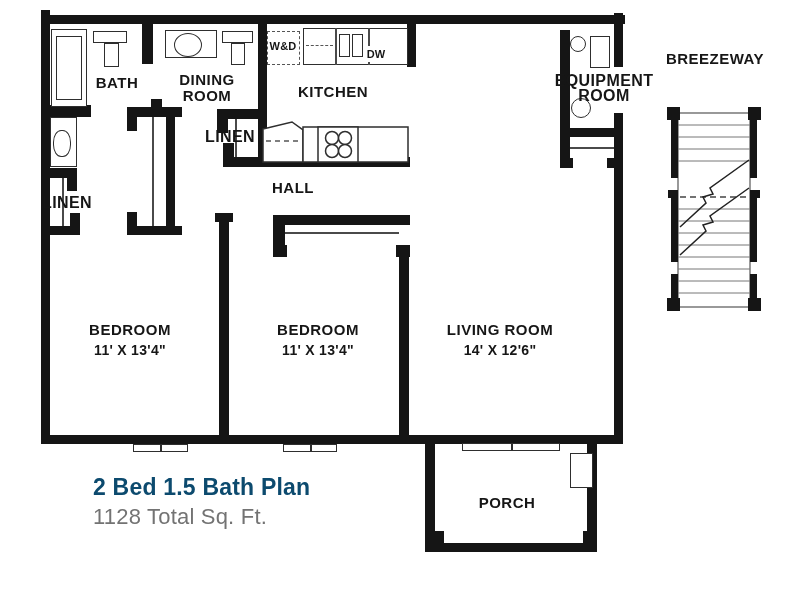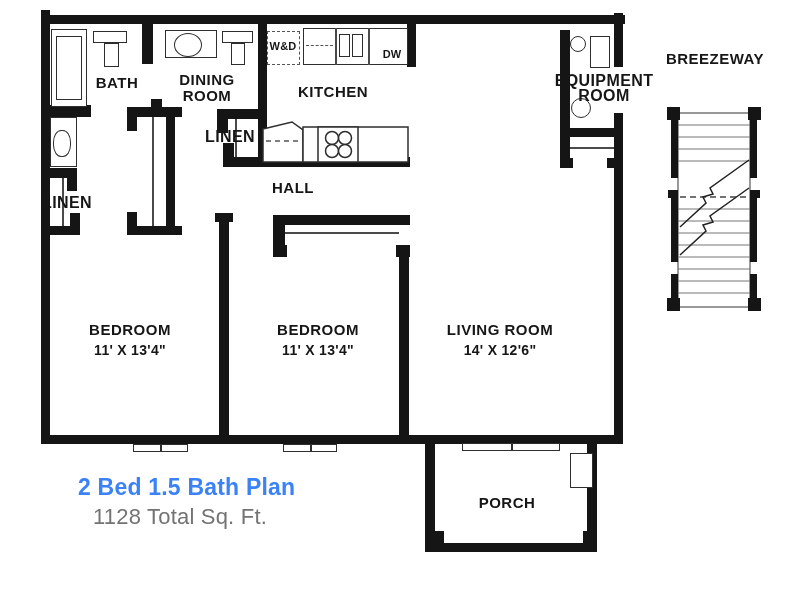--- a/index.html
+++ b/index.html
@@ -10,22 +10,22 @@
   .fd{position:absolute;border:1.5px dashed #555;background:#fff;box-sizing:border-box}
   .ln{position:absolute;background:#4a4a4a}
   .dash-h{position:absolute;border-top:1.5px dashed #555}
   .circ{border-radius:50%}
   .lbl{position:absolute;transform:translate(-50%,-50%);text-align:center;
        font-weight:bold;letter-spacing:.5px;white-space:nowrap;line-height:16px}
   .s15{font-size:15px}
   .s12{font-size:16px;letter-spacing:.4px}
   .s11{font-size:11px;letter-spacing:.2px}
   .room-dims{display:block;font-size:14px;letter-spacing:.3px;margin-top:2px}
-  .title{position:absolute;left:78px;top:474px;font-size:23px;font-weight:bold;
-         letter-spacing:.2px;color:#3b82f6}
+  .title{position:absolute;left:93px;top:474px;font-size:23px;font-weight:bold;
+         letter-spacing:.2px;color:#0c4a6e}
   .subtitle{position:absolute;left:93px;top:504px;font-size:22px;font-weight:normal;
             color:#737373;letter-spacing:.2px}
   svg{position:absolute;overflow:visible}
   .tick{position:absolute;top:0;bottom:0;width:1.5px;background:#2e2e2e}
 </style>
 </head>
 <body>
 
 <div class="plan">
 
@@ -110,21 +110,21 @@
 
   <div class="fd" style="left:267px;top:31px;width:33px;height:34px"></div>
   <div class="lbl s11" style="left:283px;top:46px">W&amp;D</div>
 
   <div class="f" style="left:303px;top:28px;width:105px;height:37px"></div>
   <div class="ln" style="left:335px;top:28px;width:1.5px;height:37px"></div>
   <div class="ln" style="left:368px;top:28px;width:1.5px;height:37px"></div>
   <div class="dash-h" style="left:306px;top:45px;width:27px"></div>
   <div class="f" style="left:339px;top:34px;width:11px;height:23px"></div>
   <div class="f" style="left:352px;top:34px;width:11px;height:23px"></div>
-  <div class="lbl s11" style="left:392px;top:54px;background:#fff;padding:0 2px">DW</div>
+  <div class="lbl s11" style="left:376px;top:54px;background:#fff;padding:0 2px">DW</div>
 
   <svg style="left:262px;top:120px" width="148" height="44" viewBox="0 0 148 44">
     <polygon points="1,9 30,2 41,10 41,42 1,42" fill="#fff" stroke="#2e2e2e" stroke-width="1.5"></polygon>
     <rect x="41" y="7" width="105" height="35" fill="#fff" stroke="#2e2e2e" stroke-width="1.5"></rect>
     <line x1="4" y1="21" x2="38" y2="21" stroke="#555" stroke-width="1.5" stroke-dasharray="5,4"></line>
     <rect x="56" y="7" width="40" height="35" fill="#fff" stroke="#2e2e2e" stroke-width="1.5"></rect>
     <circle cx="70" cy="18" r="6.5" fill="#fff" stroke="#2e2e2e" stroke-width="1.5"></circle>
     <circle cx="83" cy="18" r="6.5" fill="#fff" stroke="#2e2e2e" stroke-width="1.5"></circle>
     <circle cx="70" cy="31" r="6.5" fill="#fff" stroke="#2e2e2e" stroke-width="1.5"></circle>
     <circle cx="83" cy="31" r="6.5" fill="#fff" stroke="#2e2e2e" stroke-width="1.5"></circle>

